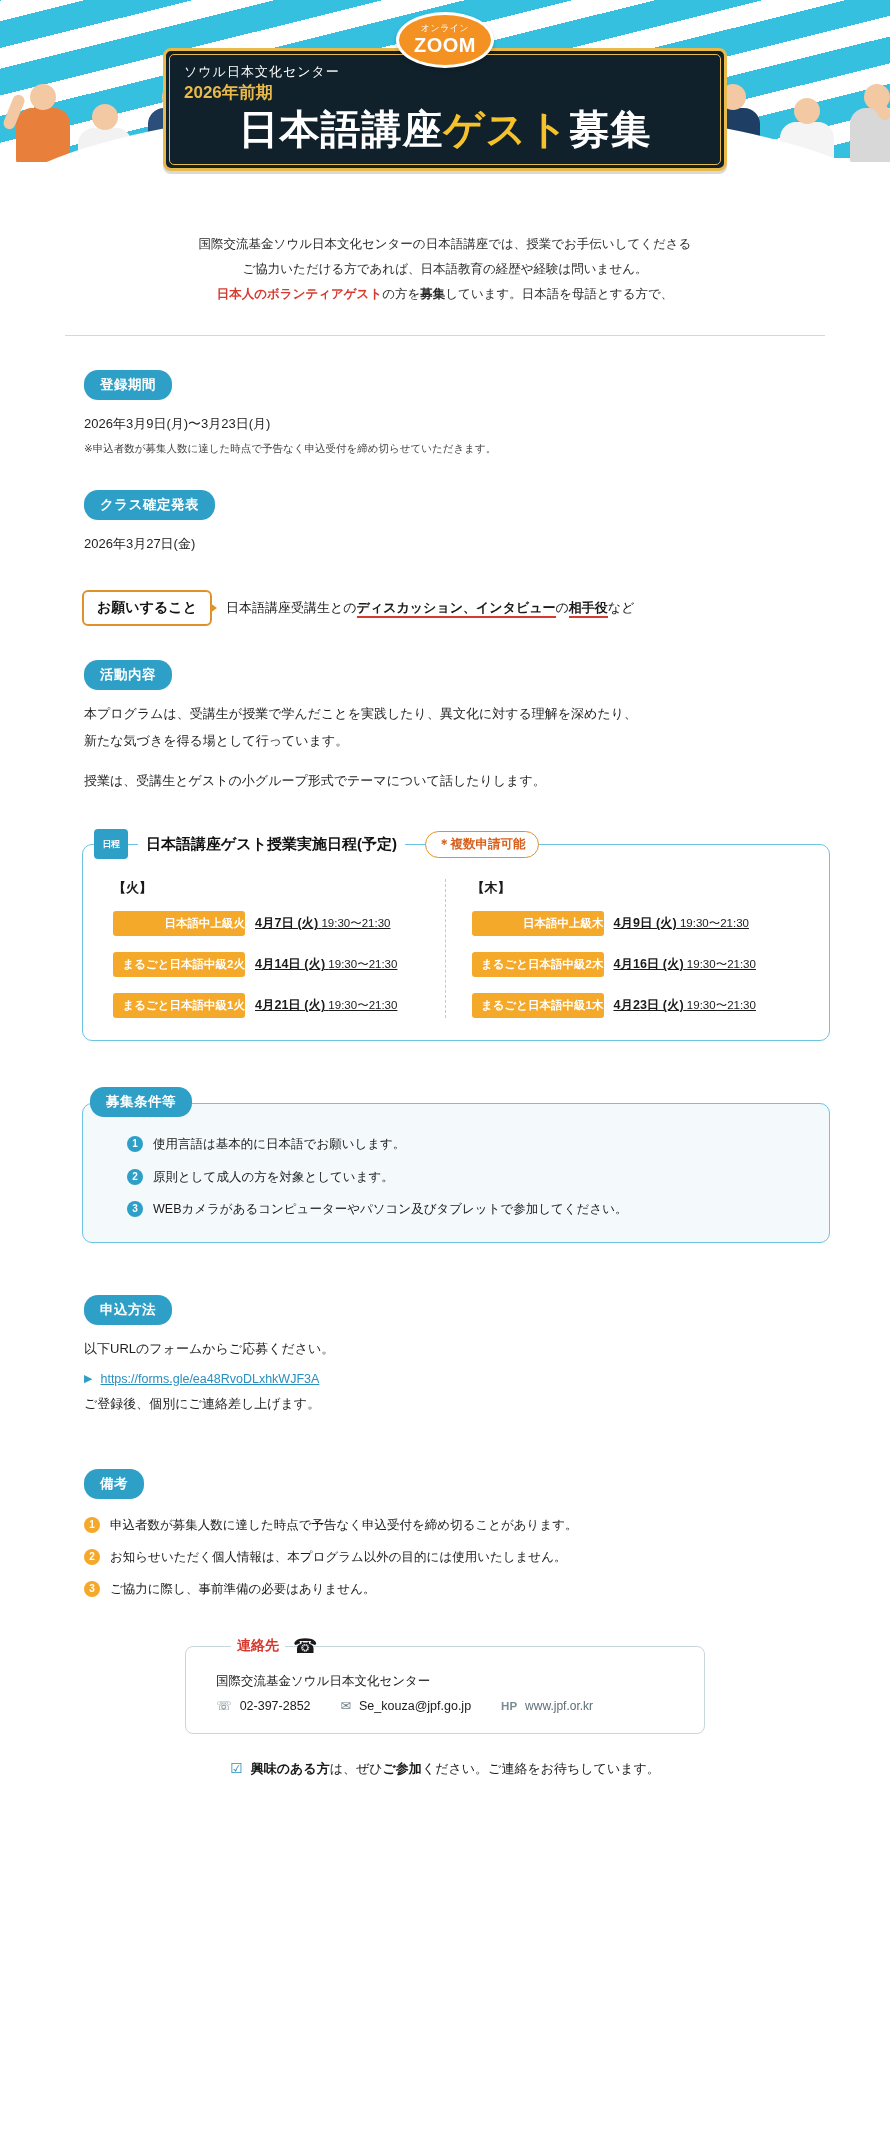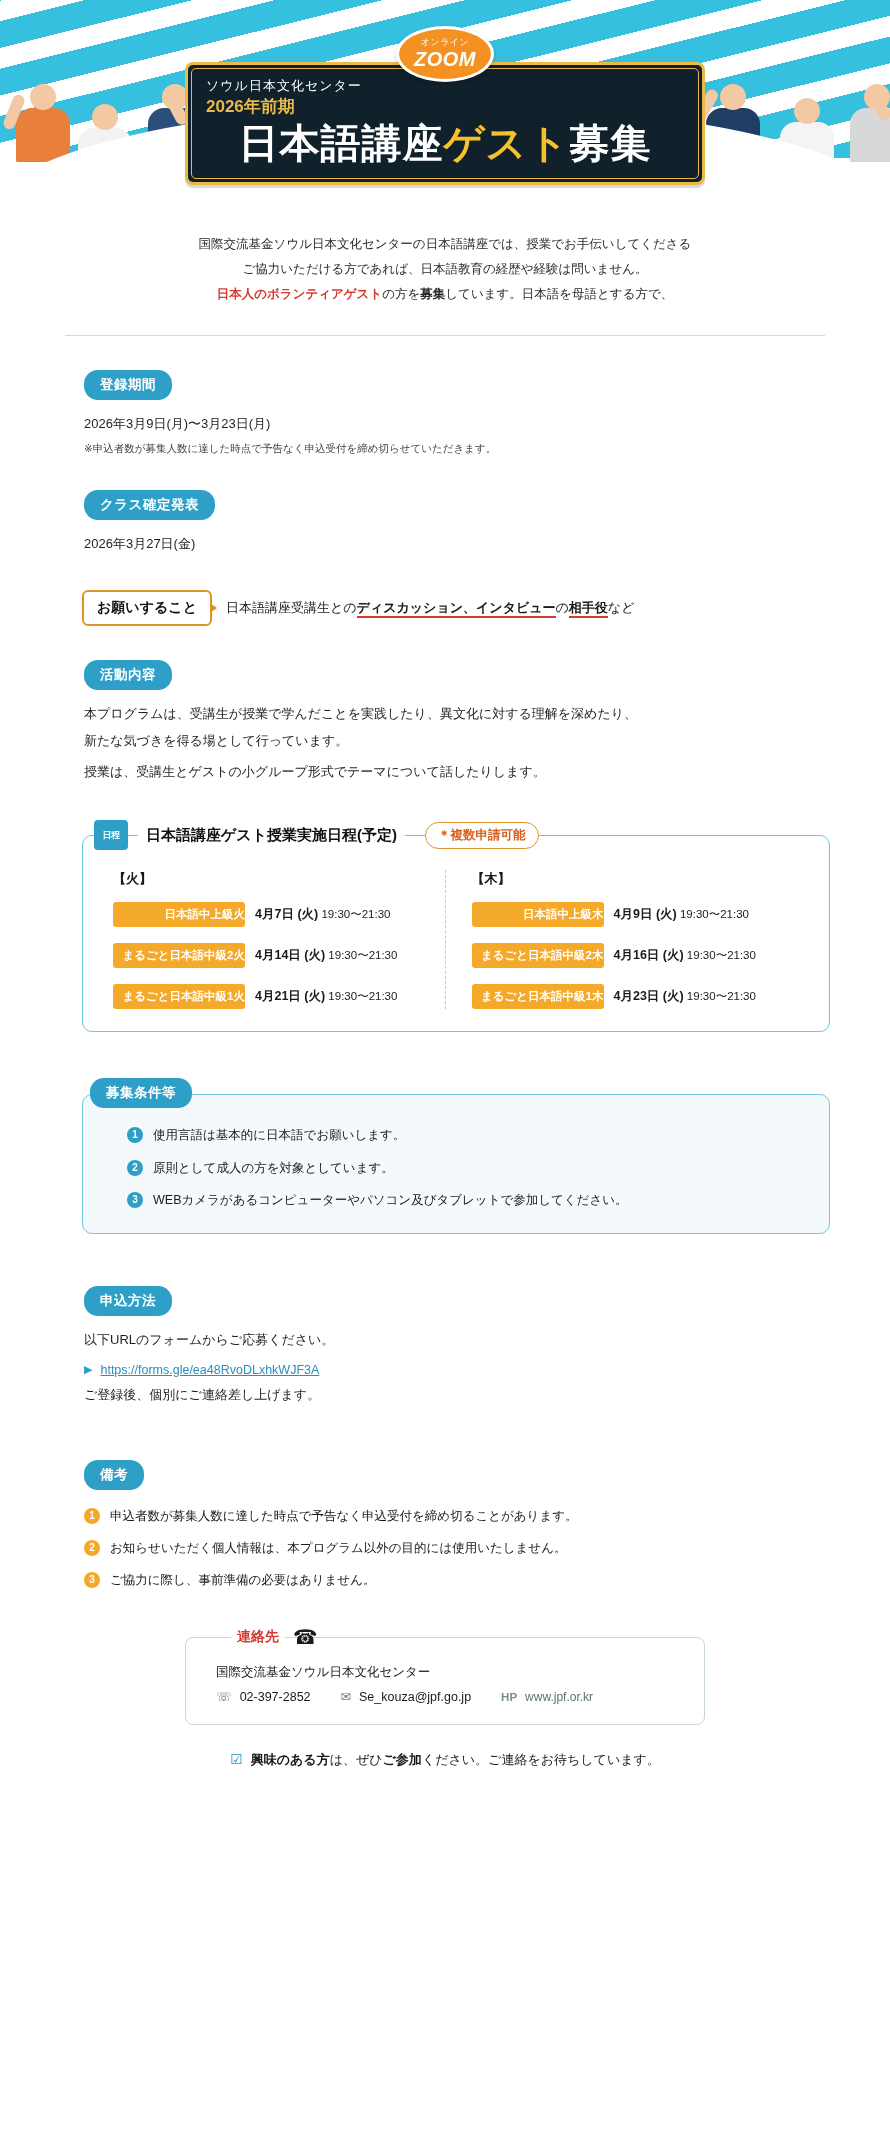--- a/index.html
+++ b/index.html
@@ -50,39 +50,39 @@
   
   .person { position: absolute; bottom: 52px; }
   .p-head { width: 26px; height: 26px; border-radius: 50%; position: absolute; }
   .p-body { width: 54px; height: 58px; border-radius: 16px 16px 6px 6px; position: absolute; bottom: 0; left: -14px;}
   .p-arm { position: absolute; width: 12px; height: 36px; border-radius: 8px; }
 
   
   .title-wrap {
     position: absolute;
     left: 50%; transform: translateX(-50%);
-    top: 62px;
-    width: 520px;
+    top: 48px;
+    width: 564px;
     z-index: 6;
   }
   .zoom-badge {
     position: absolute;
     left: 50%; transform: translateX(-50%);
     top: -36px;
     width: 98px; height: 56px;
     background: #f39123;
     border-radius: 50%;
     border: 3px solid #ffffff;
     color: #fff;
     text-align: center;
     z-index: 8;
     box-shadow: 0 2px 4px rgba(0,0,0,.18);
   }
   .zoom-badge .z1 { font-size: 9px; margin-top: 7px; letter-spacing: .5px; }
-  .zoom-badge .z2 { font-size: 20px; font-weight: 700; line-height: 1; letter-spacing: .5px; font-style: italic;}
+  .zoom-badge .z2 { font-size: 20px; font-weight: 700; line-height: 1; letter-spacing: .5px;}
   .title-plate {
     background: #10212c;
     border: 3px solid #e9b949;
     border-radius: 8px;
     padding: 12px 18px 16px;
     position: relative;
     box-shadow: 0 3px 0 rgba(0,0,0,.15);
   }
   .title-plate:before {
     content: "";
@@ -206,21 +206,21 @@
     background: #f5a92a;
     color: #ffffff;
     font-size: 11.5px;
     font-weight: 700;
     padding: 5px 0;
     border-radius: 3px;
     width: 132px;
     text-align: right;
     white-space: nowrap;
   }
-  .sched-when { font-size: 11.5px; white-space: nowrap; }
+  .sched-when { font-size: 11.5px; white-space: nowrap; text-decoration: underline; }
   .sched-when .d { font-size: 12.5px; font-weight: 700; }
 
   
   .cond-wrap { margin: 46px 0 0 22px; position: relative; }
   .cond-head { position: relative; z-index: 3; margin-left: 8px; }
   .cond-box {
     border: 1.5px solid #6cc4e0;
     border-radius: 10px;
     background: #f4f9fb;
     margin-top: -14px;
@@ -362,21 +362,21 @@
     <div class="onegai-row">
       <span class="onegai-tag">お願いすること</span>
       <span class="onegai-text"><span>日本語講座受講生との</span><b class="uline">ディスカッション、インタビュー</b><span>の</span><b class="uline">相手役</b><span>など</span></span>
     </div>
 
     <div class="pill-row">
       <span class="pill">活動内容</span>
     </div>
     <div class="para">本プログラムは、受講生が授業で学んだことを実践したり、異文化に対する理解を深めたり、</div>
     <div class="para" style="margin-top:2px">新たな気づきを得る場として行っています。</div>
-    <div class="para" style="margin-top:6px">授業は、受講生とゲストの小グループ形式でテーマについて話したりします。</div>
+    <div class="para" style="margin-top:15px">授業は、受講生とゲストの小グループ形式でテーマについて話したりします。</div>
 
     <div class="sched-wrap">
       <div class="sched-header">
         <span class="sched-icon">日程</span>
         <span class="sched-title">日本語講座ゲスト授業実施日程(予定)</span>
         <span class="sched-multi">＊複数申請可能</span>
       </div>
       <div class="sched-box">
 
         <div class="sched-col">

